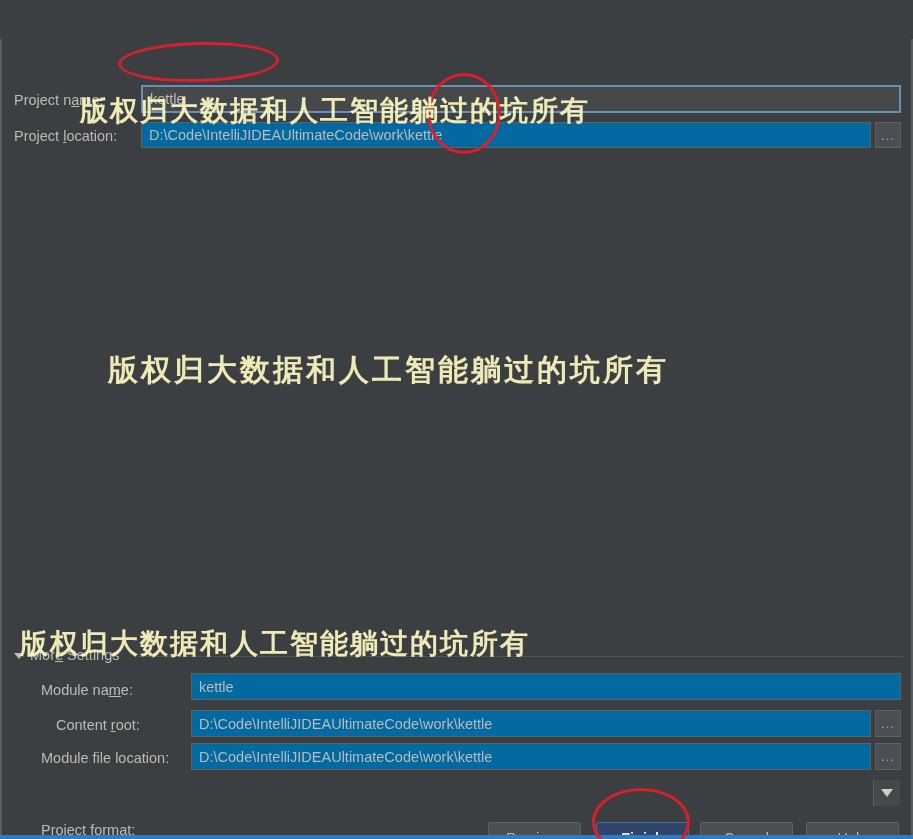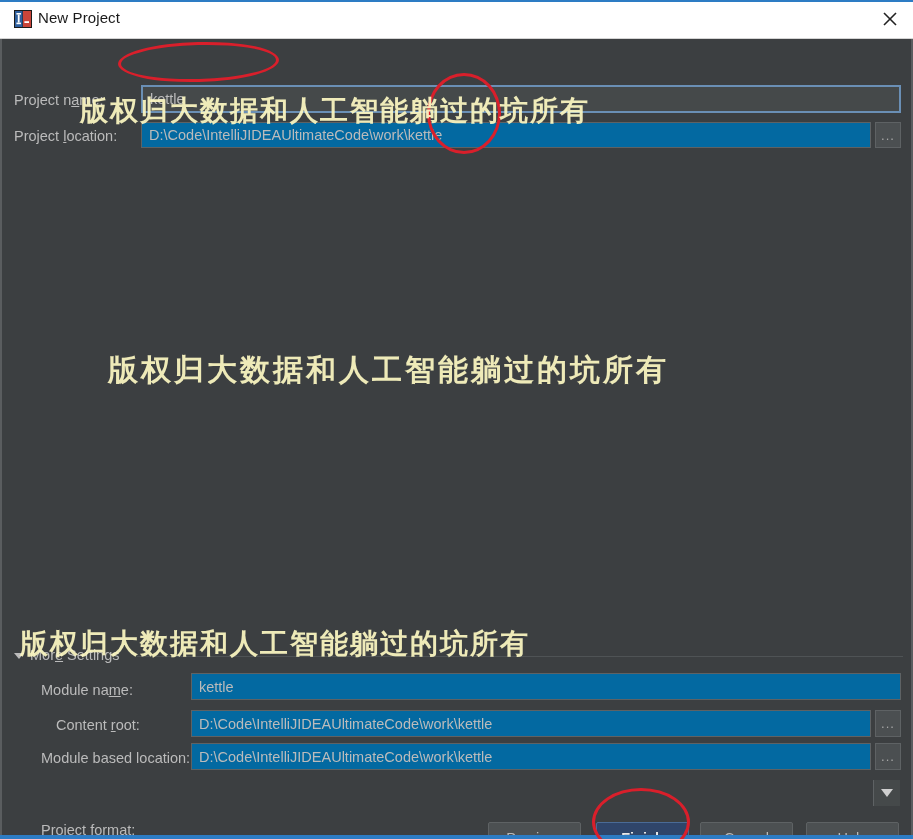--- a/index.html
+++ b/index.html
@@ -191,44 +191,20 @@
     border-radius: 50%;
     pointer-events: none;
     background: transparent;
   }
 </style>
 </head>
 <body>
 
 <div id="screen">
 
-  <div class="titlebar">
-    <div class="titlebar-accent"></div>
-
-    <span class="app-icon">
-      <svg width="18" height="18" viewBox="0 0 18 18">
-        <rect x="0" y="0" width="18" height="18" fill="#1b1b1b"></rect>
-        <rect x="1" y="1" width="7.5" height="16" fill="#2d5f9e"></rect>
-        <rect x="9" y="1" width="8" height="16" fill="#c9453a"></rect>
-        <rect x="2.4" y="3" width="4.6" height="1.6" fill="#ffffff"></rect>
-        <rect x="3.8" y="4.6" width="1.8" height="8" fill="#ffffff"></rect>
-        <rect x="2.4" y="12.6" width="4.6" height="1.6" fill="#ffffff"></rect>
-        <rect x="10.4" y="11.2" width="4.6" height="1.8" fill="#ffffff"></rect>
-      </svg>
-    </span>
-
-    <span class="title-text">New Project</span>
-
-    <div class="close-btn">
-      <svg width="14" height="14" viewBox="0 0 14 14">
-        <line x1="1" y1="1" x2="13" y2="13" stroke="#222" stroke-width="1.6"></line>
-        <line x1="13" y1="1" x2="1" y2="13" stroke="#222" stroke-width="1.6"></line>
-      </svg>
-    </div>
-  </div>
 
   <div class="dialog-body">
 
     <span class="lbl" style="left:12px; top:53px;">Project n<u>a</u>me:</span>
     <div class="field focused" style="left:139px; top:46px; width:760px; height:28px;">kettle</div>
 
     <span class="lbl" style="left:12px; top:89px;">Project <u>l</u>ocation:</span>
     <div class="field" style="left:139px; top:83px; width:730px; height:26px;">D:\Code\IntelliJIDEAUltimateCode\work\kettle</div>
     <div class="browse-btn" style="left:873px; top:83px; width:26px; height:26px;">...</div>
 
@@ -238,21 +214,21 @@
     </div>
     <div class="sep-line"></div>
 
     <span class="lbl" style="left:39px; top:643px;">Module na<u>m</u>e:</span>
     <div class="field" style="left:189px; top:634px; width:710px; height:27px;">kettle</div>
 
     <span class="lbl" style="left:39px; top:678px;margin-left:15px;">Content <u>r</u>oot:</span>
     <div class="field" style="left:189px; top:671px; width:680px; height:27px;">D:\Code\IntelliJIDEAUltimateCode\work\kettle</div>
     <div class="browse-btn" style="left:873px; top:671px; width:26px; height:27px;">...</div>
 
-    <span class="lbl" style="left:39px; top:711px;">Module based location:</span>
+    <span class="lbl" style="left:39px; top:711px;">Module file location:</span>
     <div class="field" style="left:189px; top:704px; width:680px; height:27px;">D:\Code\IntelliJIDEAUltimateCode\work\kettle</div>
     <div class="browse-btn" style="left:873px; top:704px; width:26px; height:27px;">...</div>
 
     <span class="lbl" style="left:39px; top:747px;margin-top:36px;">Project <u>f</u>ormat:</span>
     <div class="combo-arrow" style="left:871px; top:741px; width:27px; height:26px;">
       <span style="width:0;height:0;border-left:6px solid transparent;border-right:6px solid transparent;border-top:8px solid #cfcfcf;"></span>
     </div>
 
     <div class="btn" style="left:486px; top:783px; width:93px;">Previous</div>
     <div class="btn primary" style="left:594px; top:783px; width:93px;">Finish</div>

